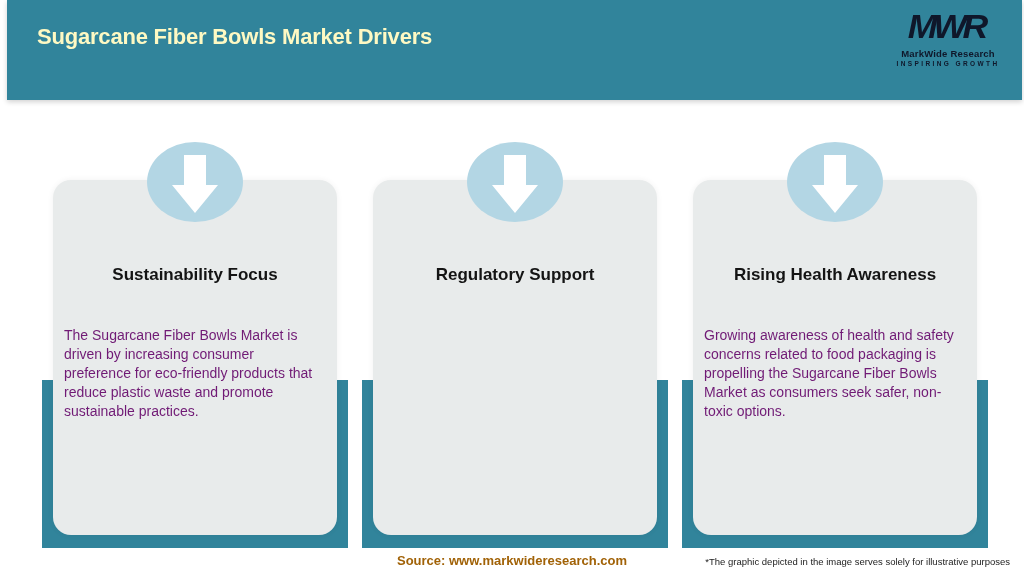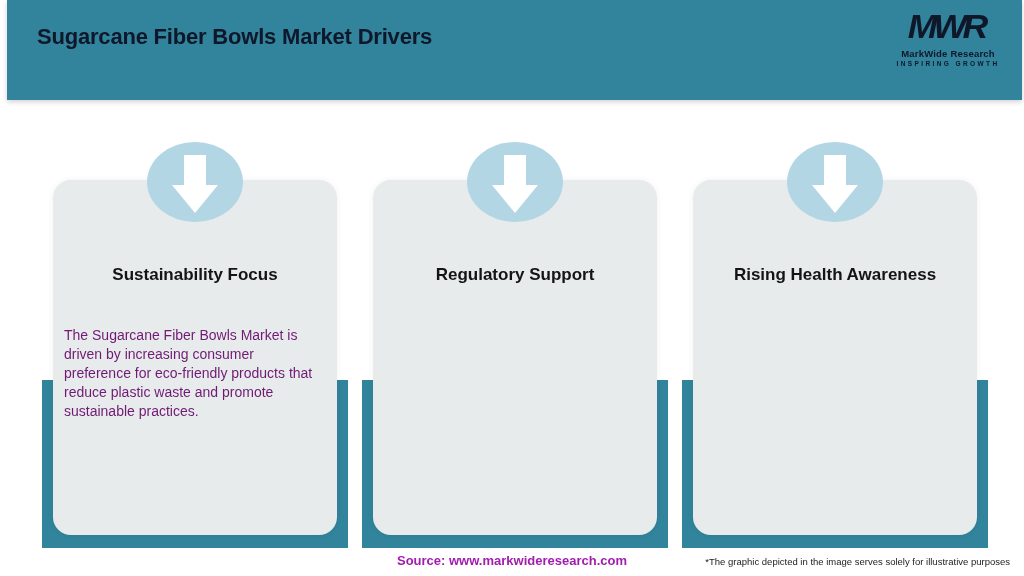--- a/index.html
+++ b/index.html
@@ -7,21 +7,21 @@
     position:relative;width:1024px;height:576px;background:#ffffff;overflow:hidden;
     font-family:"Liberation Sans","DejaVu Sans",sans-serif;
   }
   
   .topbar{
     position:absolute;left:7px;right:2px;top:0;height:100px;
     background:#31849B;box-shadow:0 2px 5px rgba(0,0,0,.18);
   }
   .topbar h1{
     position:absolute;left:30px;top:24px;margin:0;
-    color:#0f172a;font-size:22px;font-weight:bold;letter-spacing:-.2px;
+    color:#fef9c3;font-size:22px;font-weight:bold;letter-spacing:-.2px;
   }
   .logo{position:absolute;right:18px;top:10px;width:112px;text-align:center;color:#0f172a;line-height:1;}
   .monogram{
     font-size:33px;font-weight:800;font-style:italic;letter-spacing:-4px;
     transform:scaleX(1.08);transform-origin:center;padding-right:4px;
   }
   .logo-name{font-size:9.5px;font-weight:bold;margin-top:6px;letter-spacing:.2px;}
   .logo-tagline{font-size:6.5px;font-weight:bold;margin-top:2px;letter-spacing:2.4px;}
   
   .frame{position:absolute;top:380px;width:306px;height:168px;background:#31849B;z-index:1;}
@@ -43,21 +43,21 @@
   
   .circle{
     position:absolute;top:142px;width:96px;height:80px;border-radius:50%;
     background:#b3d6e4;z-index:3;display:flex;align-items:center;justify-content:center;
   }
   .circle-0{left:147px;} .circle-1{left:467px;} .circle-2{left:787px;}
   .circle svg{display:block;margin-top:4px;}
   
   .source{
     position:absolute;left:0;width:1024px;top:553px;text-align:center;
-    font-size:13px;font-weight:bold;color:#a21caf;
+    font-size:13px;font-weight:bold;color:#a16207;
   }
   .disclaimer{
     position:absolute;right:14px;top:556px;font-size:9.5px;color:#222222;font-weight:500;
   }
 </style>
 </head>
 <body>
 
 <div class="canvas">
 
@@ -76,20 +76,21 @@
 
   <div class="card card-0">
     <h2 class="card-title">Sustainability Focus</h2>
     <p class="card-desc">The Sugarcane Fiber Bowls Market is driven by increasing consumer preference for eco-friendly products that reduce plastic waste and promote sustainable practices.</p>
   </div>
   <div class="card card-1">
     <h2 class="card-title">Regulatory Support</h2>
   </div>
   <div class="card card-2">
     <h2 class="card-title">Rising Health Awareness</h2>
+    <p class="card-desc">Growing awareness of health and safety concerns related to food packaging is propelling the Sugarcane Fiber Bowls Market as consumers seek safer, non-toxic options.</p>
   </div>
 
   <div class="circle circle-0">
     <svg width="46" height="58" viewBox="0 0 46 58">
       <path d="M12 0 H34 V30 H46 L23 58 L0 30 H12 Z" fill="#ffffff"></path>
     </svg>
   </div>
   <div class="circle circle-1">
     <svg width="46" height="58" viewBox="0 0 46 58">
       <path d="M12 0 H34 V30 H46 L23 58 L0 30 H12 Z" fill="#ffffff"></path>

